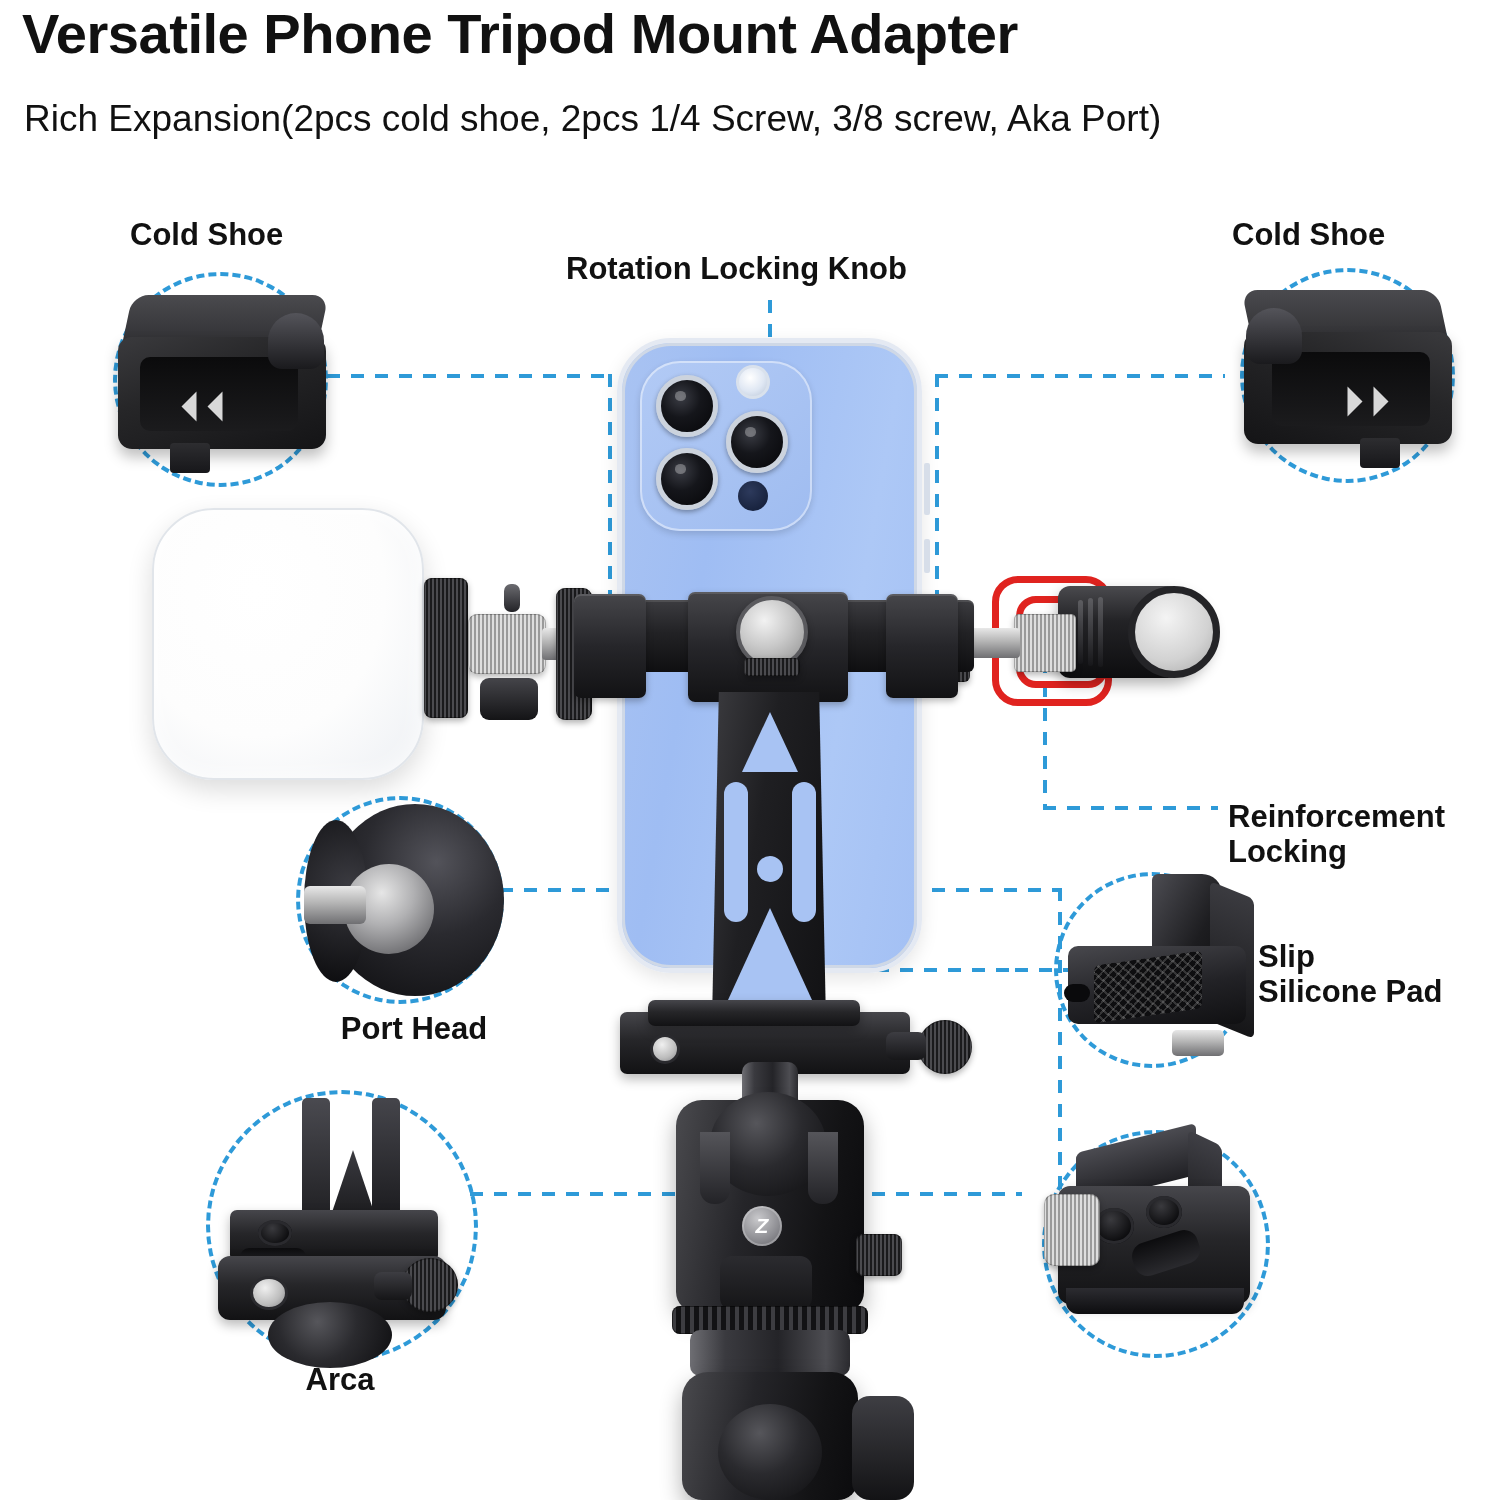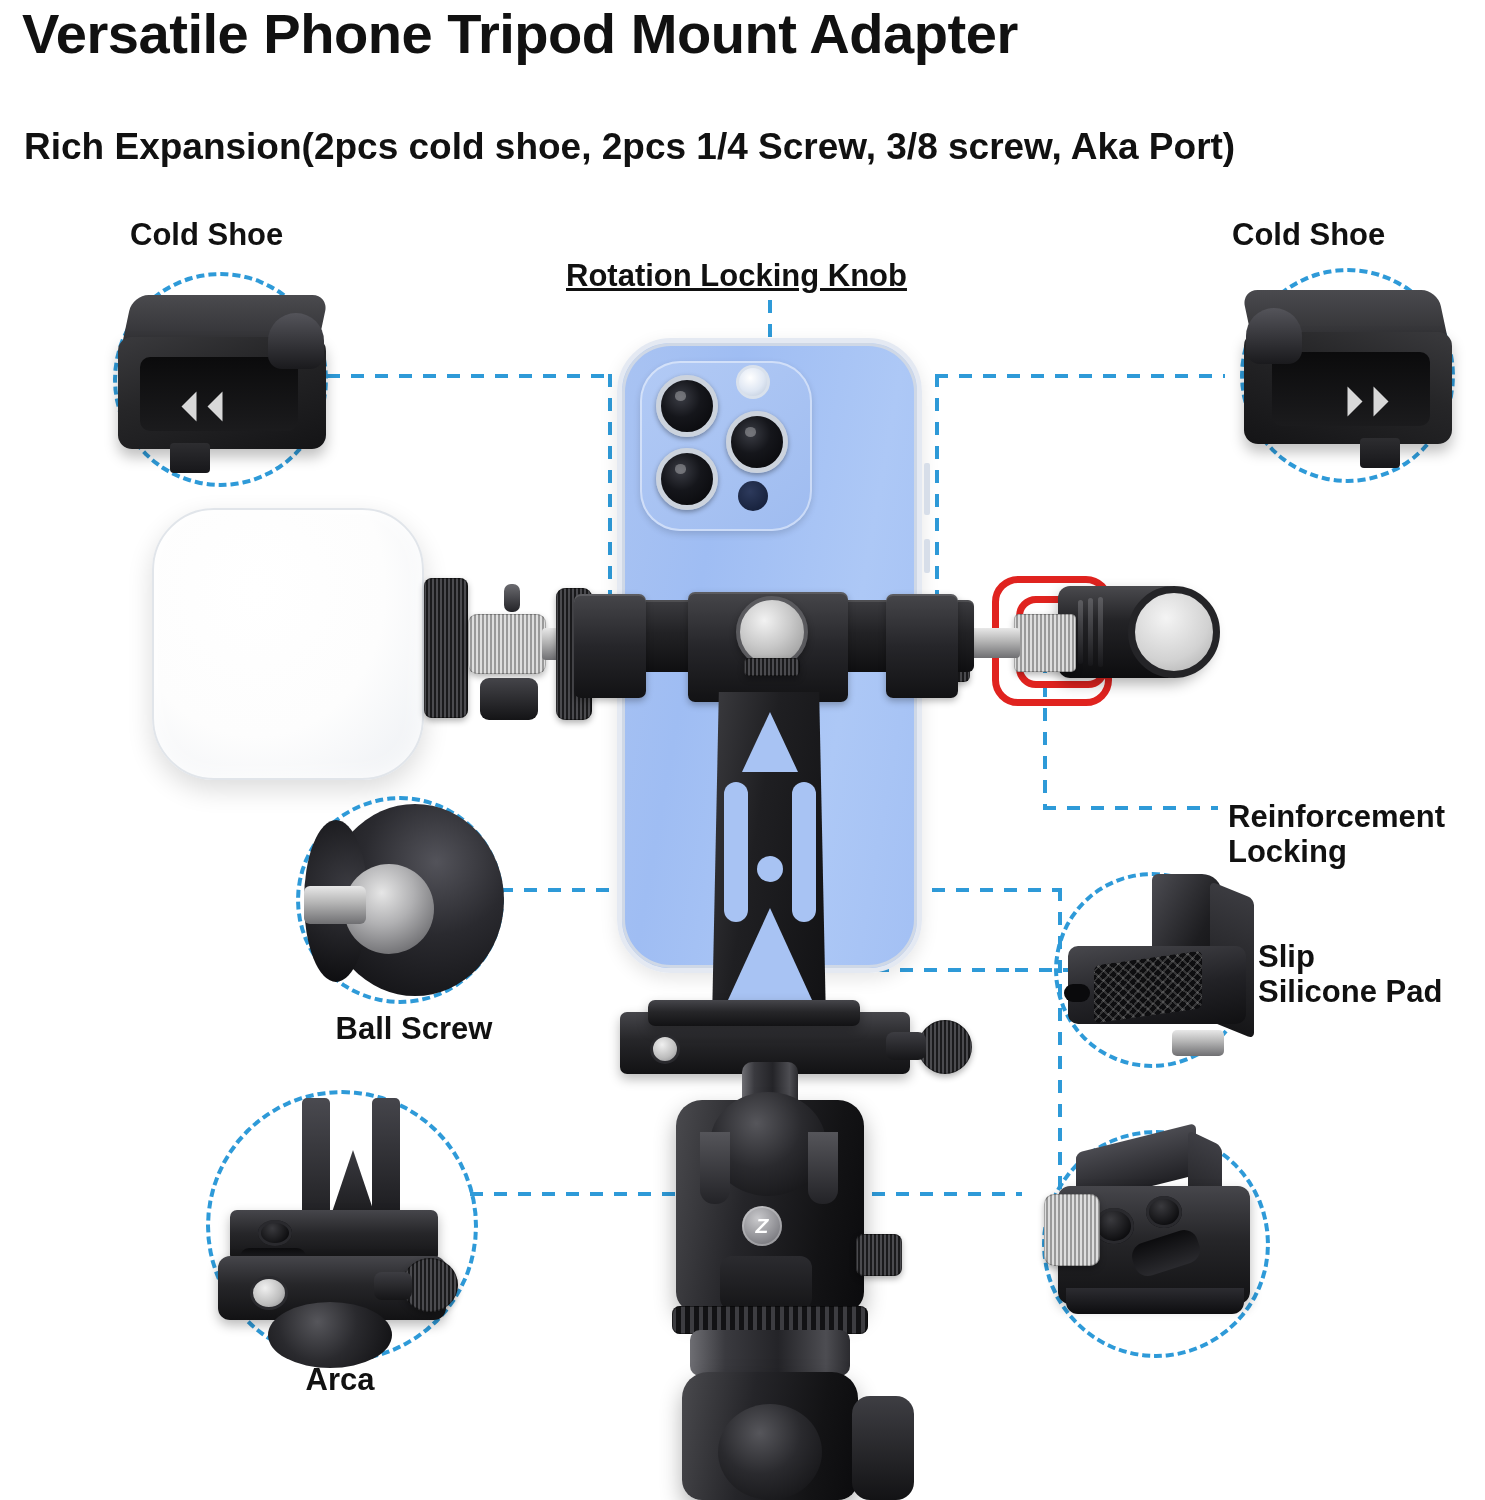--- a/index.html
+++ b/index.html
@@ -13,21 +13,21 @@
 
   
   .title {
     position: absolute; left: 22px; top: 2px;
     font-size: 55px; font-weight: bold; letter-spacing: -0.5px;
     color: #111; white-space: nowrap;
     transform: scaleX(1.02); transform-origin: left center;
   }
   .subtitle {
     position: absolute; left: 24px; top: 98px;
-    font-size: 37px; font-weight: 700; color: #111; white-space: nowrap; margin-top: 28px;
+    font-size: 37px; font-weight: 400; color: #111; white-space: nowrap;
   }
 
   
   .lbl {
     position: absolute; font-size: 31px; font-weight: bold;
     color: #111; line-height: 1.12; white-space: pre-line;
   }
   .lbl.ctr { text-align: center; }
 
   
@@ -305,21 +305,21 @@
     <div class="cs-top" style="left:8px; top:0px; width:196px; height:62px; transform: skewX(-12deg);"></div>
     <div class="cs-body" style="left:0px; top:42px; width:208px; height:112px;"></div>
     <div class="cs-cavity" style="left:22px; top:62px; width:158px; height:74px;"></div>
     <div class="chev" style="left:56px; top:104px; transform: rotate(-90deg);"></div>
     <div class="chev" style="left:82px; top:104px; transform: rotate(-90deg);"></div>
     <div class="cs-lip" style="left:52px; top:148px; width:40px; height:30px;"></div>
     <div class="blk" style="left:150px; top:18px; width:56px; height:56px; border-radius:50% 50% 14px 14px; background:linear-gradient(180deg,#54545a,#1a1a1d);"></div>
   </div>
   <div class="lbl" style="left:1232px; top:218px;">Cold Shoe</div>
 
-  <div class="lbl" style="left:566px; top:259px;text-decoration:underline;">Rotation Locking Knob</div>
+  <div class="lbl" style="left:566px; top:252px;">Rotation Locking Knob</div>
 
   <div class="phone" style="left:617px; top:338px; width:305px; height:635px;">
     <div class="cam-island" style="left:18px; top:18px; width:172px; height:170px;"></div>
     <div class="lens" style="left:34px; top:32px; width:62px; height:62px;"></div>
     <div class="lens" style="left:34px; top:105px; width:62px; height:62px;"></div>
     <div class="lens" style="left:104px; top:68px; width:62px; height:62px;"></div>
     <div class="flash" style="left:114px; top:22px; width:34px; height:34px;"></div>
     <div class="lidar" style="left:116px; top:138px; width:30px; height:30px;"></div>
     <div class="side-btn" style="left:302px; top:120px; width:6px; height:52px;"></div>
     <div class="side-btn" style="left:302px; top:196px; width:6px; height:34px;"></div>
@@ -383,21 +383,21 @@
   <div class="ring" style="left:296px; top:796px; width:208px; height:208px;"></div>
   <div class="part" style="left:296px; top:796px; width:210px; height:210px;">
     <div class="blk" style="left:30px; top:8px; width:178px; height:192px; border-radius:50%;
          background: radial-gradient(circle at 62% 30%, #53535a 0%, #2a2a2f 42%, #0c0c0e 100%);"></div>
     <div class="blk" style="left:8px; top:24px; width:64px; height:162px; border-radius:50%;
          background: radial-gradient(circle at 70% 40%, #3a3a40, #0a0a0c);"></div>
     <div class="bh-ball" style="left:48px; top:68px; width:90px; height:90px;
          background: radial-gradient(circle at 42% 32%, #e6e6e6 0%, #b0b0b2 40%, #77777a 75%, #46464a 100%);"></div>
     <div class="shaft" style="left:8px; top:90px; width:62px; height:38px; border-radius:6px;"></div>
   </div>
-  <div class="lbl ctr" style="left:324px; top:1012px; width:180px;">Ball Screw</div>
+  <div class="lbl ctr" style="left:324px; top:1012px; width:180px;">Port Head</div>
 
   <div class="ring" style="left:1054px; top:872px; width:196px; height:196px;"></div>
   <div class="part" style="left:1060px; top:872px; width:210px; height:200px;">
     <div class="blk" style="left:92px; top:2px; width:70px; height:118px; border-radius:6px 20px 6px 6px;
          background:linear-gradient(120deg,#4d4d53,#1d1d20 60%,#0e0e10);"></div>
     <div class="blk" style="left:150px; top:18px; width:44px; height:140px; border-radius:6px;
          background:linear-gradient(180deg,#3b3b40,#151517); transform: skewY(22deg);"></div>
     <div class="blk" style="left:8px; top:74px; width:178px; height:78px; border-radius:10px;
          background:linear-gradient(170deg,#48484d,#222226 55%,#101012);"></div>
     <div class="grip" style="left:34px; top:86px; width:108px; height:58px; transform: skewY(-8deg);"></div>

